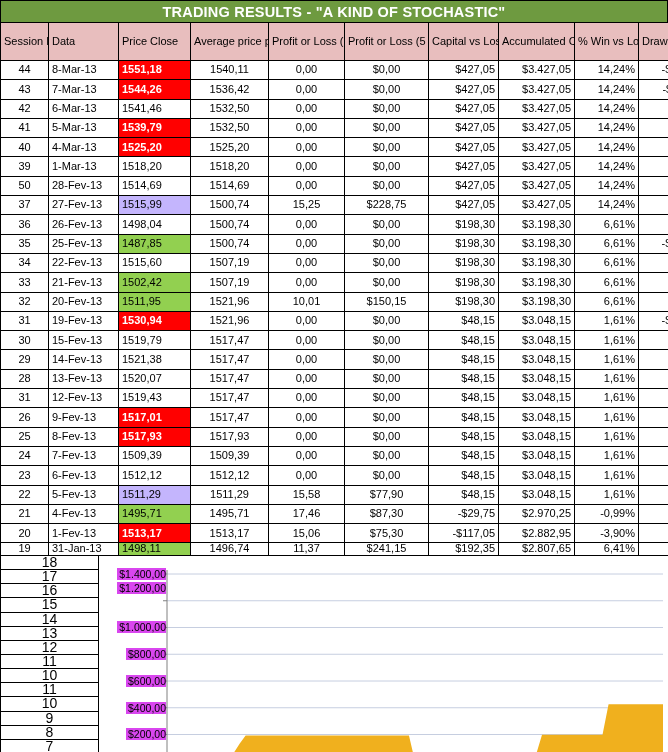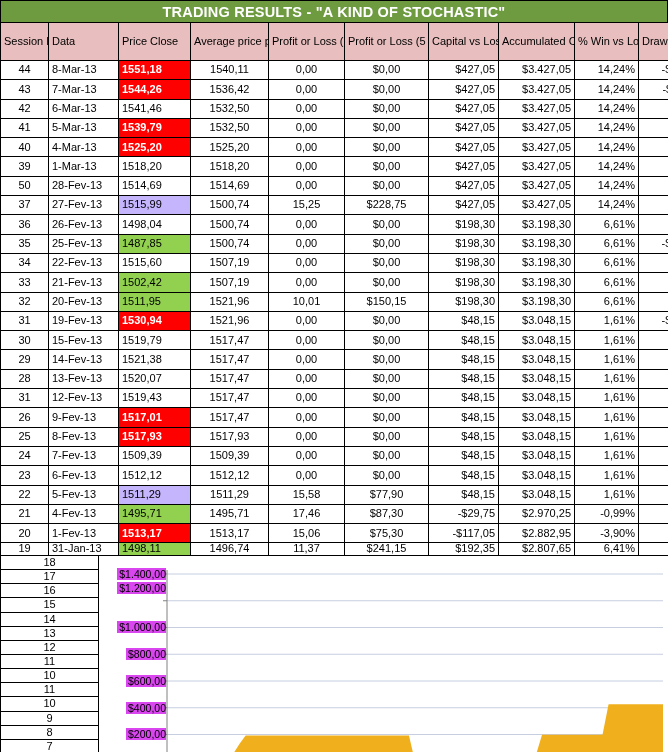--- a/index.html
+++ b/index.html
@@ -105,21 +105,21 @@
     border-left: 1px solid #000;
     border-right: 1px solid #000;
     box-sizing: border-box;
     z-index: 1;
   }
   #rowgutter .rn {
     height: 14.15px;
     border-bottom: 1px solid #000;
     box-sizing: border-box;
     text-align: center;
-    font-size: 11px;
+    font-size: 14px;
     line-height: 13px;
     color: #000;
     background: #ffffff;
     overflow: hidden;
   }
   
   #chart {
     position: absolute;
     left: 0; top: 0;
     width: 668px;

